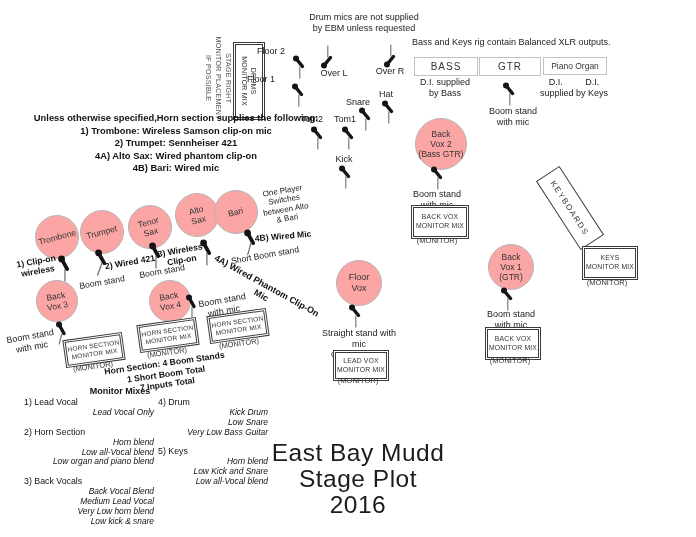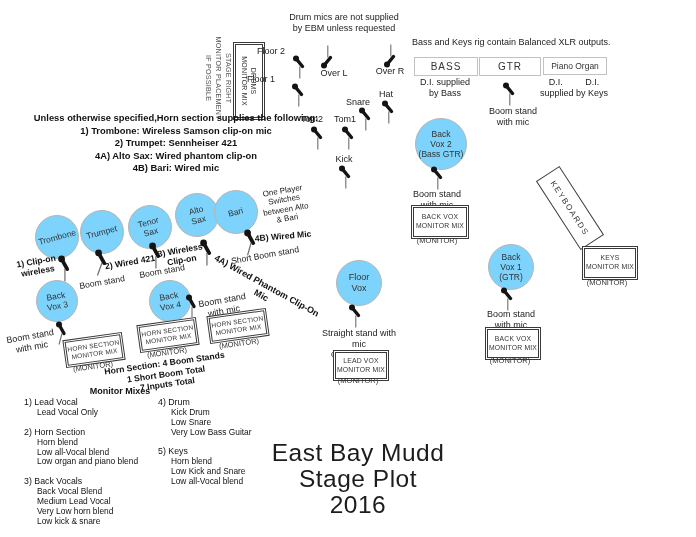--- a/index.html
+++ b/index.html
@@ -4,21 +4,21 @@
 <style>
   html,body{margin:0;padding:0;background:#fff;}
   #stage{
     position:relative;width:696px;height:537px;background:#fff;overflow:hidden;
     font-family:"Liberation Sans",sans-serif;color:#1a1a1a;
   }
   .lbl{position:absolute;font-size:9px;line-height:1.18;color:#222;text-align:center;white-space:pre-line;}
   .pre{white-space:pre;}
   .b{font-weight:bold;color:#111;}
   .circle{
-    position:absolute;border:1px solid #b5b5b5;border-radius:50%;background:#7dd3fc;
+    position:absolute;border:1px solid #b5b5b5;border-radius:50%;background:#fca5a5;
     display:flex;align-items:center;justify-content:center;text-align:center;
     font-size:8.5px;line-height:1.2;color:#333;white-space:pre-line;
   }
   .tilt{display:inline-block;transform:rotate(-15deg);}
   .tilt10{display:inline-block;transform:rotate(-10deg);}
   .box{
     position:absolute;border:1px solid #c2c2c2;background:#fff;
     display:flex;align-items:center;justify-content:center;
     font-size:10px;letter-spacing:1px;color:#333;
   }
@@ -34,38 +34,38 @@
   }
   .moncap{position:absolute;font-size:7.5px;color:#333;text-align:center;}
   .mic-dot{fill:#141414;}
   .mic-cap{stroke:#141414;stroke-width:3.4;stroke-linecap:round;}
   .mic-stand{stroke:#6e6e6e;stroke-width:1.1;}
   .mic-flip{transform:scaleY(-1);}
   .abs{position:absolute;}
   .mm-col{position:absolute;font-size:8.4px;color:#111;text-align:left;}
   .mm-sec{margin-bottom:9px;}
   .mm-title{font-weight:normal;font-size:8.8px;margin-bottom:1px;}
-  .mm-item{padding-left:13px;line-height:1.17;}
+  .mm-item{font-style:italic;padding-left:13px;line-height:1.17;text-align:right;}
   .title{
     position:absolute;text-align:center;font-size:24.5px;line-height:26px;
     color:#1c1c1c;letter-spacing:.5px;
   }
 </style>
 </head>
 <body>
 
 <div id="stage">
 
   <div class="lbl" style="left:172px;top:63px;width:92px;transform:rotate(90deg);font-size:7.2px;color:#555;line-height:1.4;letter-spacing:.2px;">STAGE RIGHT
 MONITOR PLACEMENT
 IF POSSIBLE</div>
   <div class="mbox" style="left:210px;top:65px;width:72px;height:26px;transform:rotate(90deg);font-size:7px;">DRUMS
 MONITOR MIX</div>
 
-  <div class="lbl" style="left:280px;top:12px;width:128px;">Drum mics are not supplied
+  <div class="lbl" style="left:300px;top:12px;width:128px;">Drum mics are not supplied
 by EBM unless requested</div>
 
   <div class="lbl" style="left:250px;top:46px;width:42px;">Floor 2</div>
   <span class="abs" style="left:292px;top:55px;"><svg width="15" height="24" viewBox="0 0 15 24">
         <circle class="mic-dot" cx="4" cy="3.5" r="3"></circle>
         <line class="mic-cap" x1="4" y1="3.5" x2="10.5" y2="11.5"></line>
         <line class="mic-stand" x1="7.8" y1="11.5" x2="7.8" y2="23.5"></line>
       </svg></span>
 
   <div class="lbl" style="left:240px;top:74px;width:42px;">Floor 1</div>

